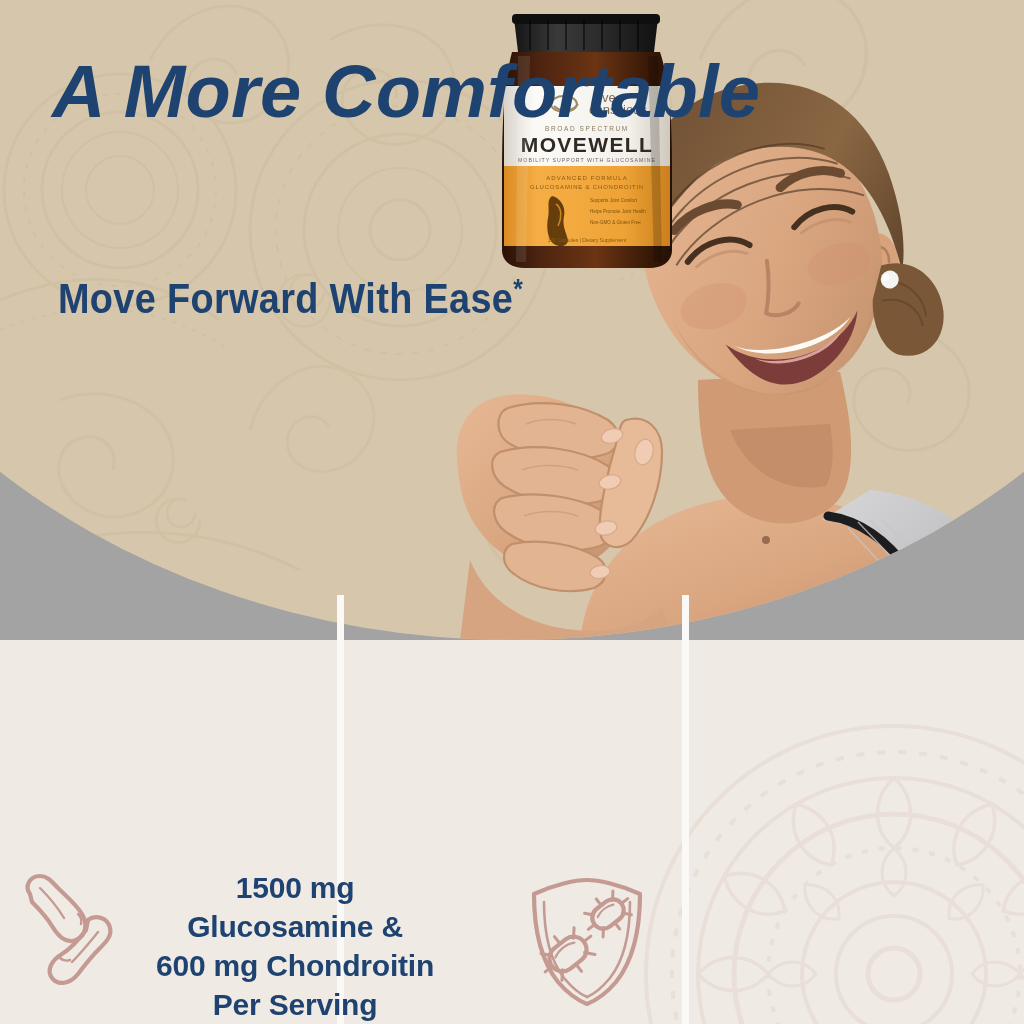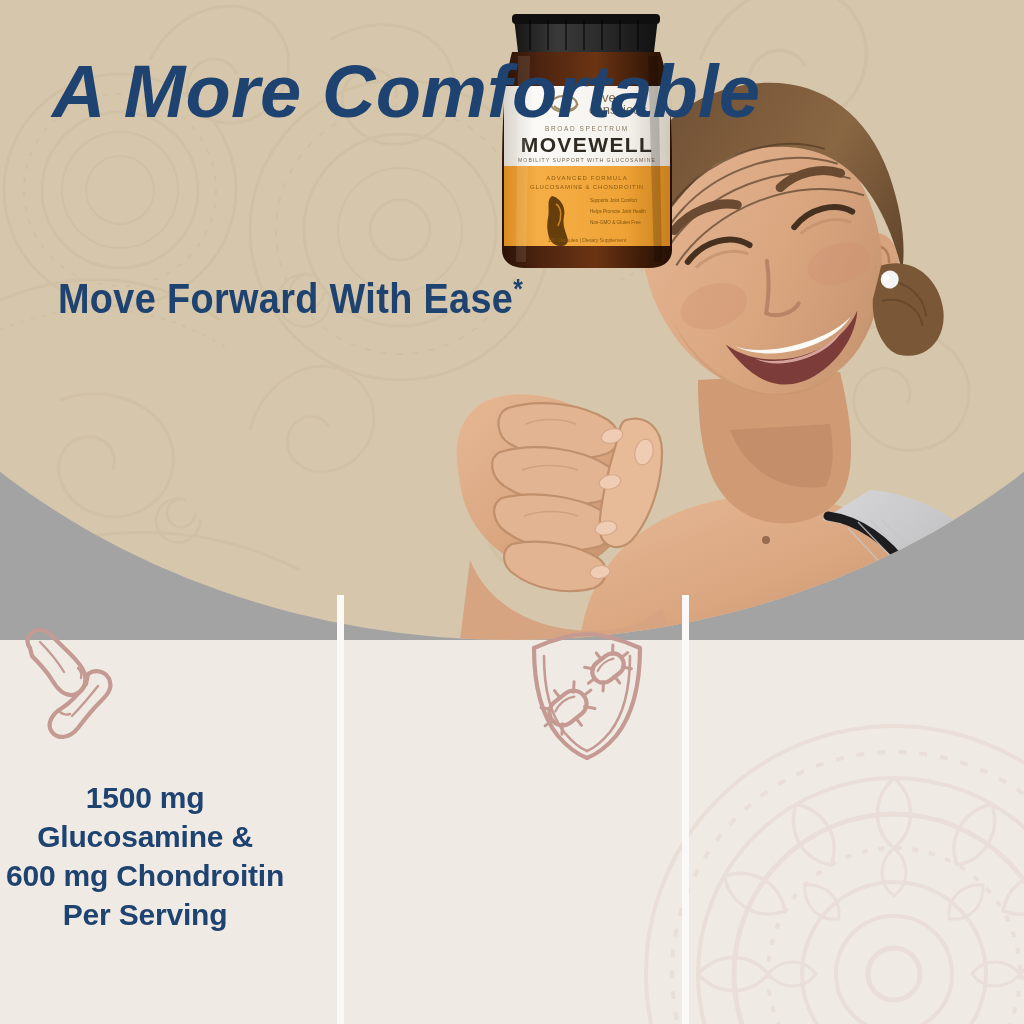--- a/index.html
+++ b/index.html
@@ -67,21 +67,21 @@
   .mandala-br {
     position:absolute; right:-150px; bottom:-230px;
     width:560px; height:560px; opacity:.55; pointer-events:none;
   }
   .cols {
     position:absolute; left:0; top:-45px; width:1024px; height:429px;
     display:flex; align-items:stretch;
   }
   .col {
     position:relative; flex:1 1 0;
-    display:flex; flex-direction:column; align-items:flex-start;
+    display:flex; flex-direction:row; align-items:flex-end;
     padding-top:8px;
   }
   .divider {
     position:absolute; top:0; width:7px; height:100%;
     background:#fbf9f7;
   }
   .divider.d1 { left:337px; }
   .divider.d2 { left:682px; }
 
   .icon-wrap {

